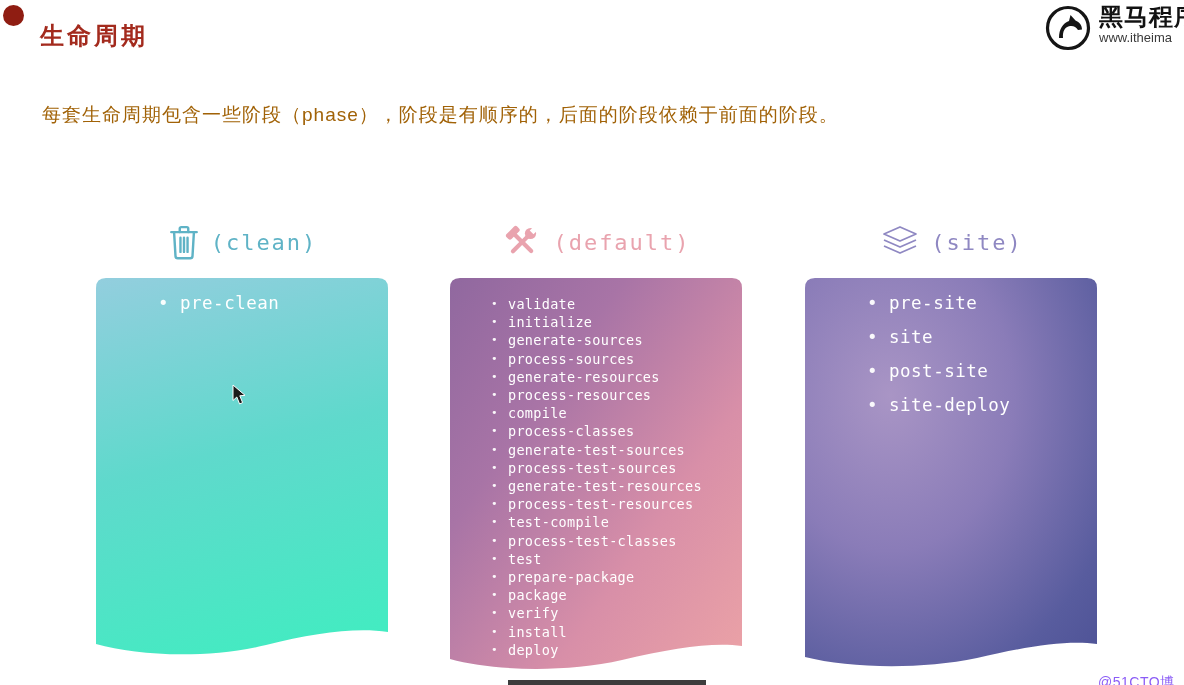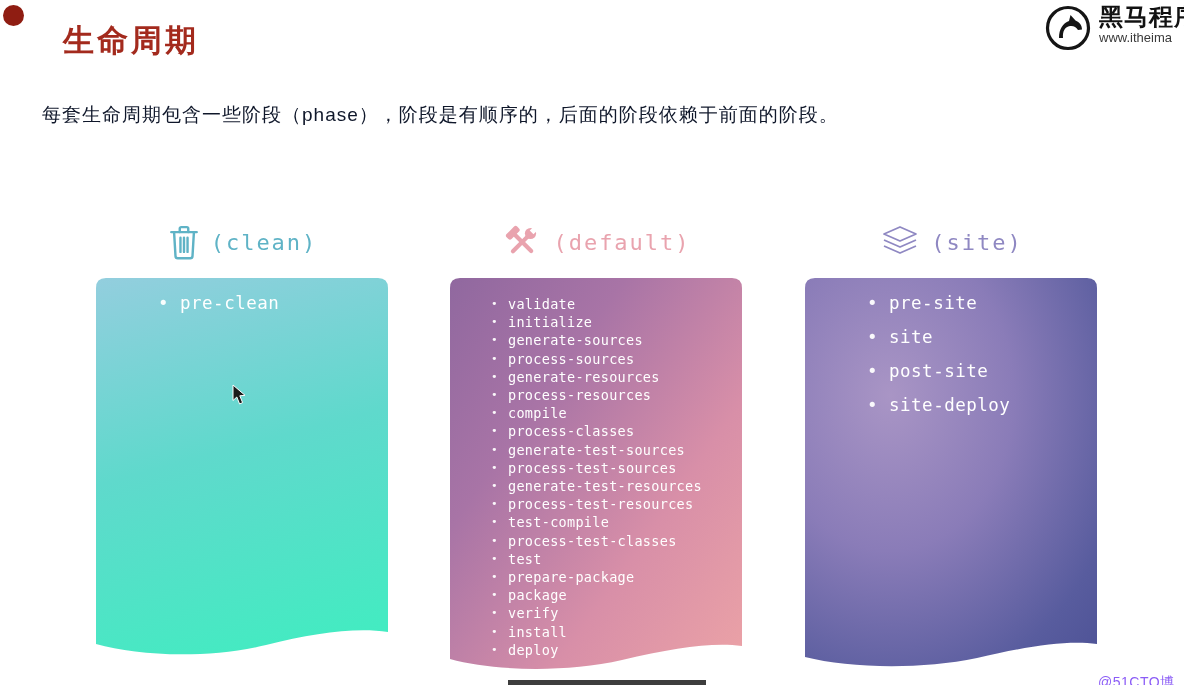--- a/index.html
+++ b/index.html
@@ -1,28 +1,28 @@
 <!DOCTYPE html>
 <html><head>
 <meta charset="utf-8">
 <style>
   * { margin:0; padding:0; box-sizing:border-box; }
   html,body { width:1184px; height:685px; }
   body { font-family:"Liberation Sans", sans-serif; background:#ffffff; }
   .slide { position:relative; width:1184px; height:685px; background:#ffffff; overflow:hidden; }
 
   .red-dot { position:absolute; left:3px; top:5px; width:21px; height:21px; border-radius:50%; background:#8f1d12; }
-  .title { position:absolute; left:63px; top:20px; font-size:31px; font-weight:900; color:#a32a1d; letter-spacing:3px; }
+  .title { position:absolute; left:40px; top:20px; font-size:24px; font-weight:900; color:#a32a1d; letter-spacing:3px; }
 
   .logo { position:absolute; left:1044px; top:4px; display:flex; align-items:flex-start; gap:7px; width:240px; }
   .logo-texts { display:flex; flex-direction:column; }
   .logo-text-main { font-size:24px; font-weight:900; color:#121212; letter-spacing:1px; white-space:nowrap; line-height:26px; }
   .logo-text-sub { font-size:13px; color:#3a3a3a; white-space:nowrap; }
 
-  .subtitle { position:absolute; left:42px; top:102px; font-size:19px; color:#0f172a; letter-spacing:1px; }
+  .subtitle { position:absolute; left:42px; top:102px; font-size:19px; color:#a16207; letter-spacing:1px; }
 
   .column { position:absolute; top:206px; width:292px; }
   .col-clean  { left:96px; }
   .col-default{ left:450px; }
   .col-site   { left:805px; }
 
   .card-header { height:72px; display:flex; align-items:center; justify-content:center; gap:10px; }
   .card-label { font-family:"DejaVu Sans Mono", monospace; font-size:22px; letter-spacing:2px; }
   .col-clean  .card-label { color:#5fb3c6; }
   .col-default .card-label { color:#e9a3ae; }

